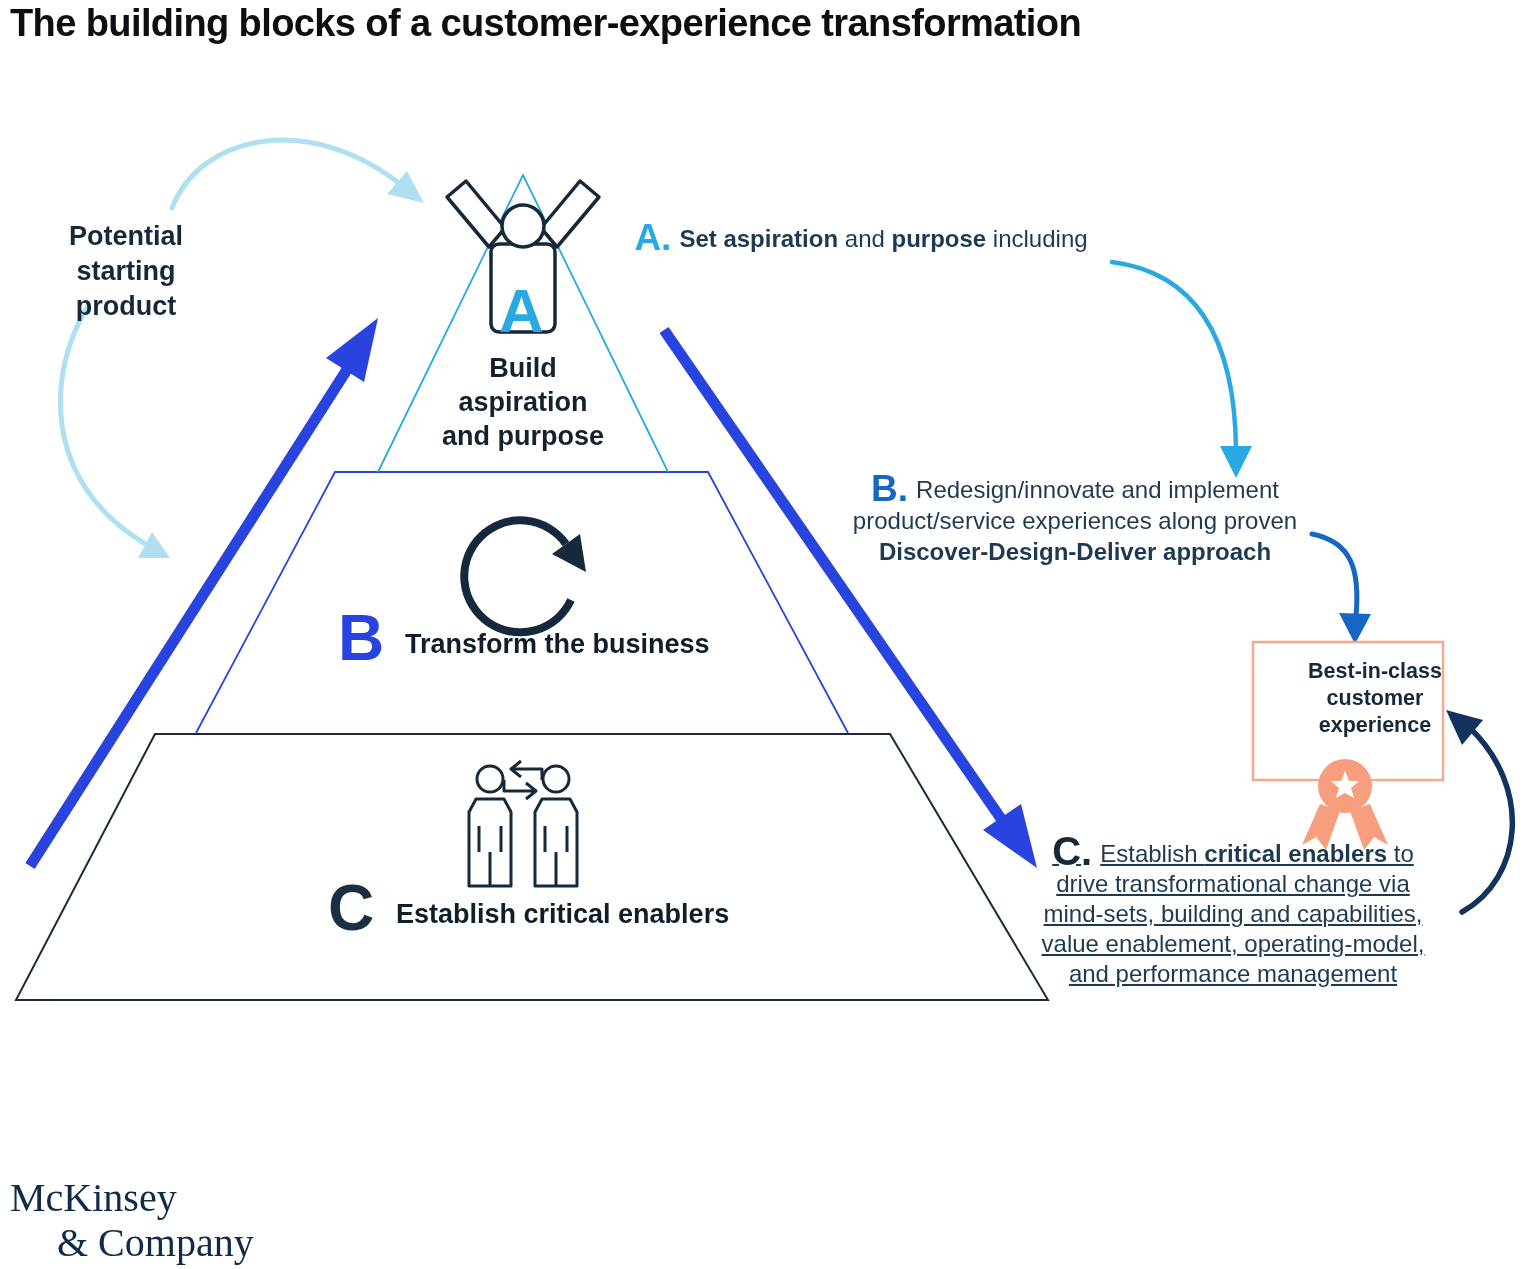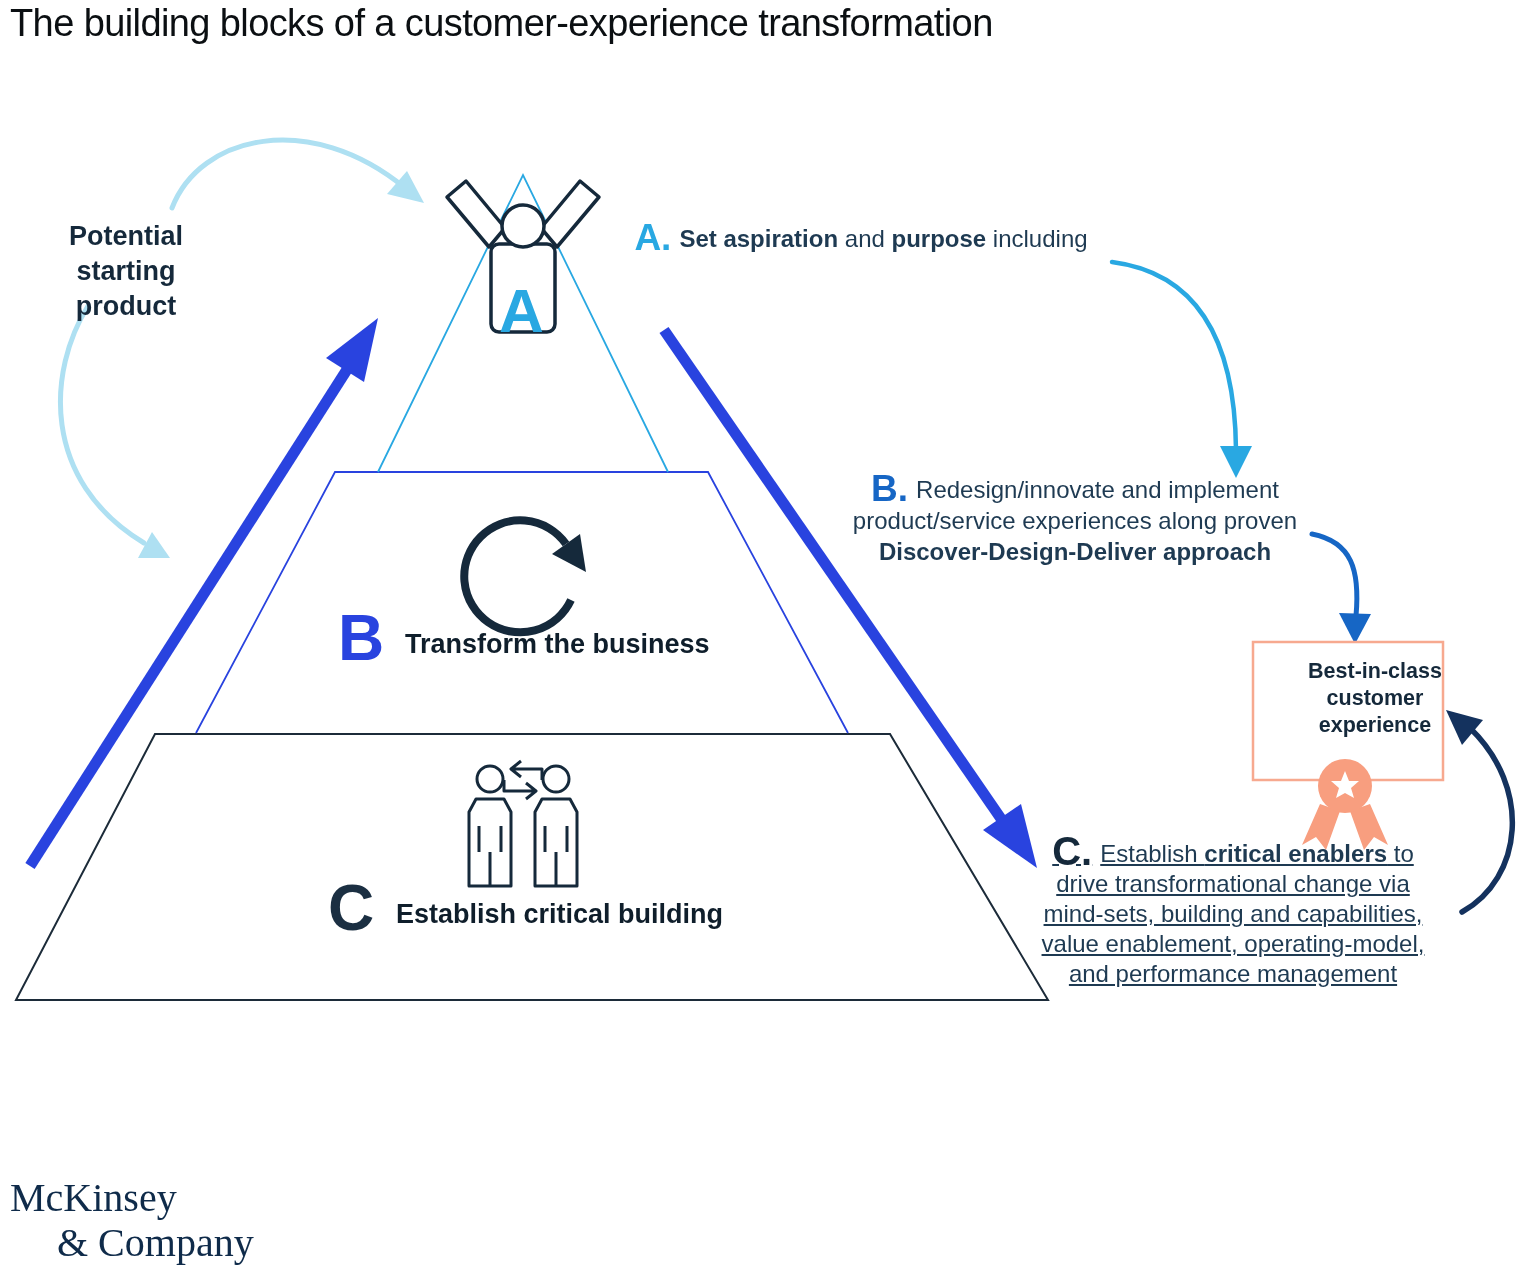--- a/index.html
+++ b/index.html
@@ -3,21 +3,21 @@
 <meta charset="utf-8">
 <style>
   html,body{margin:0;padding:0;background:#fff;}
   .canvas{
     position:relative;width:1536px;height:1269px;background:#fff;overflow:hidden;
     font-family:"Liberation Sans",sans-serif;color:#15293B;
   }
   svg.layer{position:absolute;left:0;top:0;z-index:1;}
   .txt{position:absolute;z-index:2;}
 
-  .title{left:10px;top:2px;font-size:38px;font-weight:400;letter-spacing:-0.6px;color:#0B0F12;white-space:nowrap;}
+  .title{left:10px;top:2px;font-size:38px;font-weight:700;letter-spacing:-0.6px;color:#0B0F12;white-space:nowrap;}
 
   .potential{left:26px;top:219px;width:200px;text-align:center;font-size:27px;font-weight:700;line-height:35px;color:#15293B;}
 
   .letter{font-weight:700;line-height:1;z-index:3;}
   .letter-a{left:499px;top:280px;font-size:62px;color:#29A8E2;}
   .letter-b{left:338px;top:606px;font-size:64px;color:#2943DF;}
   .letter-c{left:328px;top:876px;font-size:64px;color:#1B2F42;}
 
   .lvl-a-label{left:423px;top:351px;width:200px;text-align:center;font-size:27px;font-weight:700;line-height:34px;color:#13222F;}
   .lvl-b-label{left:405px;top:629px;font-size:27px;font-weight:700;color:#0F1E2B;white-space:nowrap;}
@@ -121,26 +121,31 @@
   </svg>
 
   <div class="txt title">The building blocks of a customer-experience transformation</div>
 
   <div class="txt potential">
     <div>Potential</div>
     <div>starting product</div>
   </div>
 
   <div class="txt letter letter-a">A</div>
+  <div class="txt lvl-a-label">
+    <div>Build</div>
+    <div>aspiration</div>
+    <div>and purpose</div>
+  </div>
 
   <div class="txt letter letter-b">B</div>
   <div class="txt lvl-b-label">Transform the business</div>
 
   <div class="txt letter letter-c">C</div>
-  <div class="txt lvl-c-label">Establish critical building</div>
+  <div class="txt lvl-c-label">Establish critical enablers</div>
 
   <div class="ann ann-a">
     <div>
       <span class="ann-label">A.</span><span class="bold">Set aspiration</span><span> and </span><span class="bold">purpose</span><span> including</span>
     </div>
   </div>
 
   <div class="ann ann-b">
     <div>
       <span class="ann-label">B.</span><span>Redesign/innovate and implement</span>

